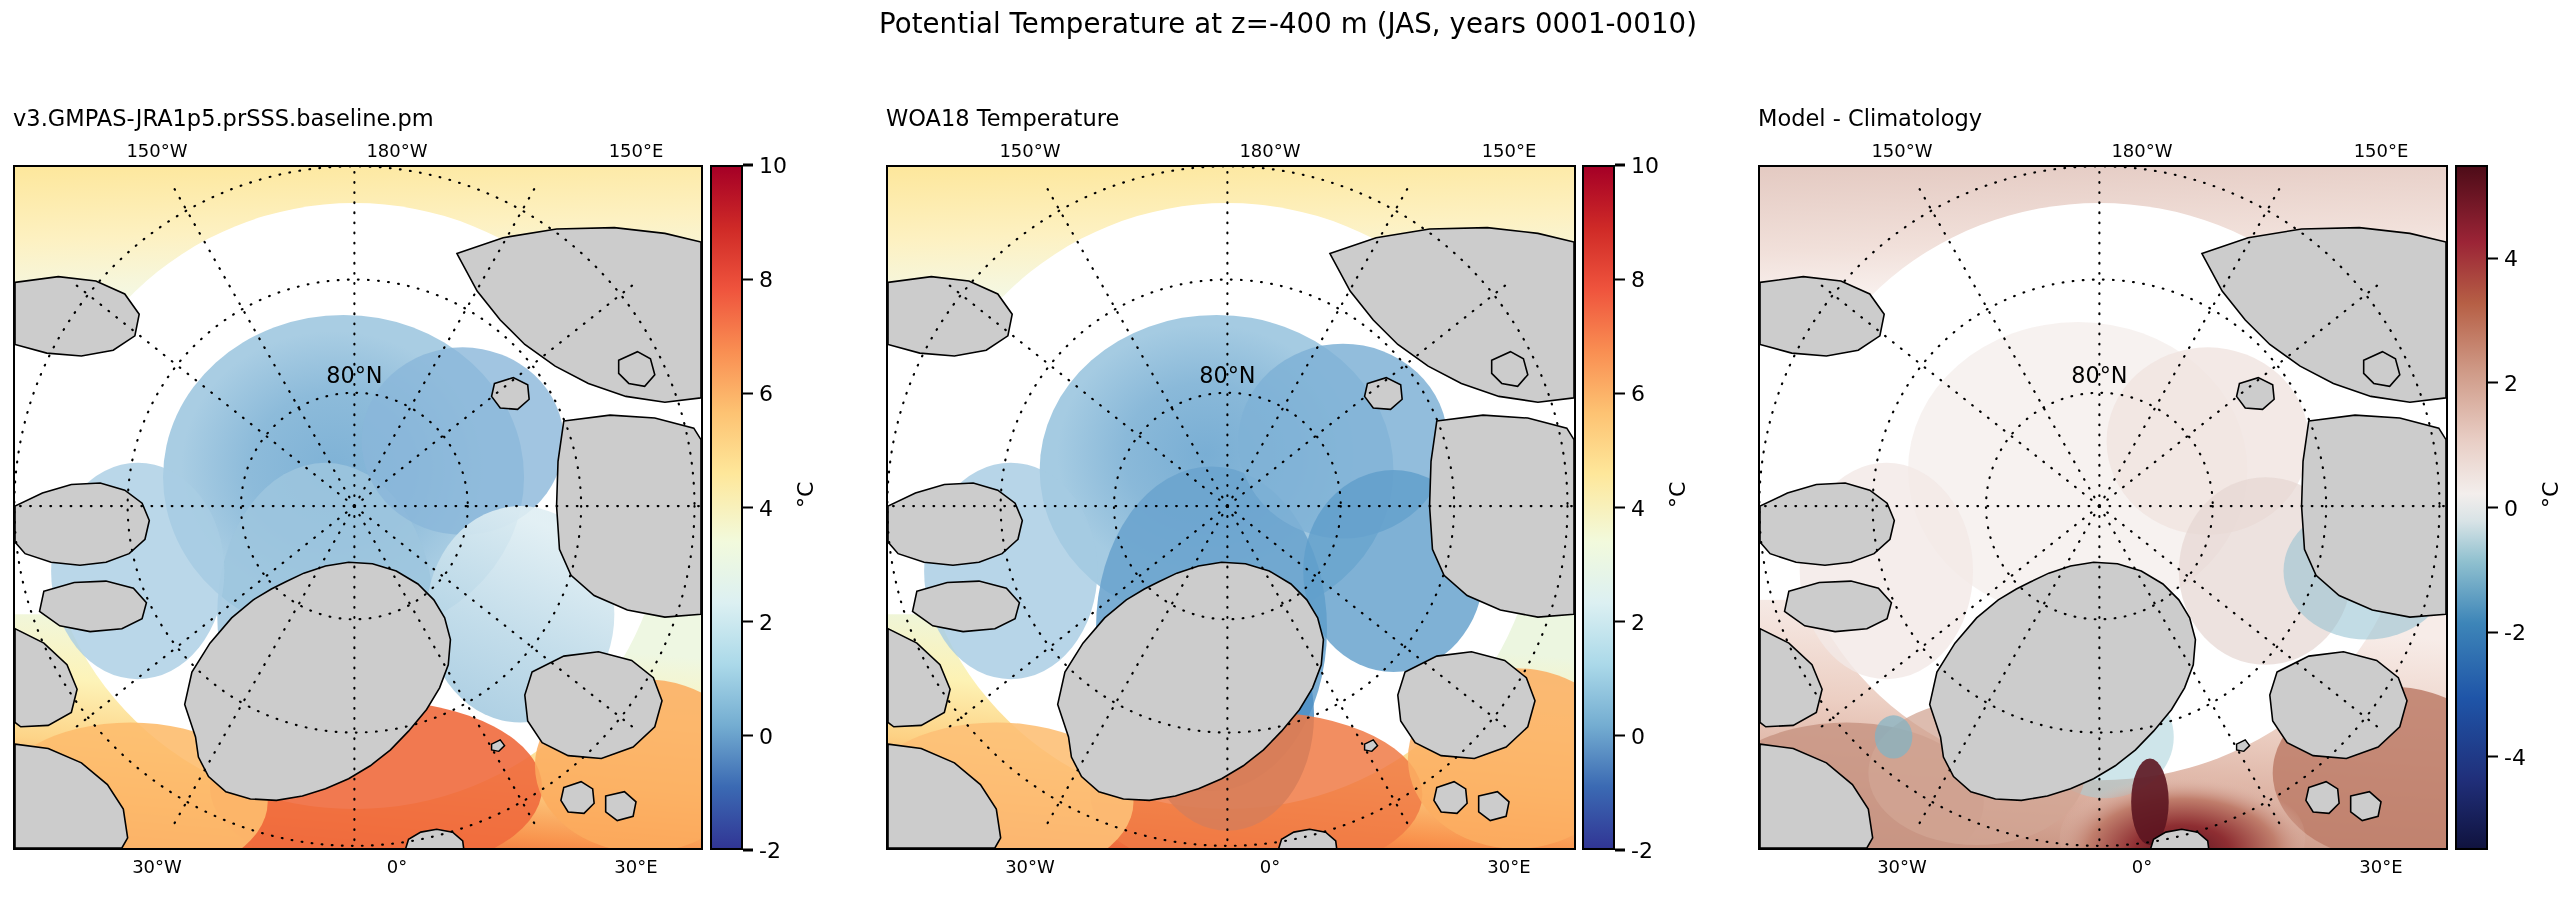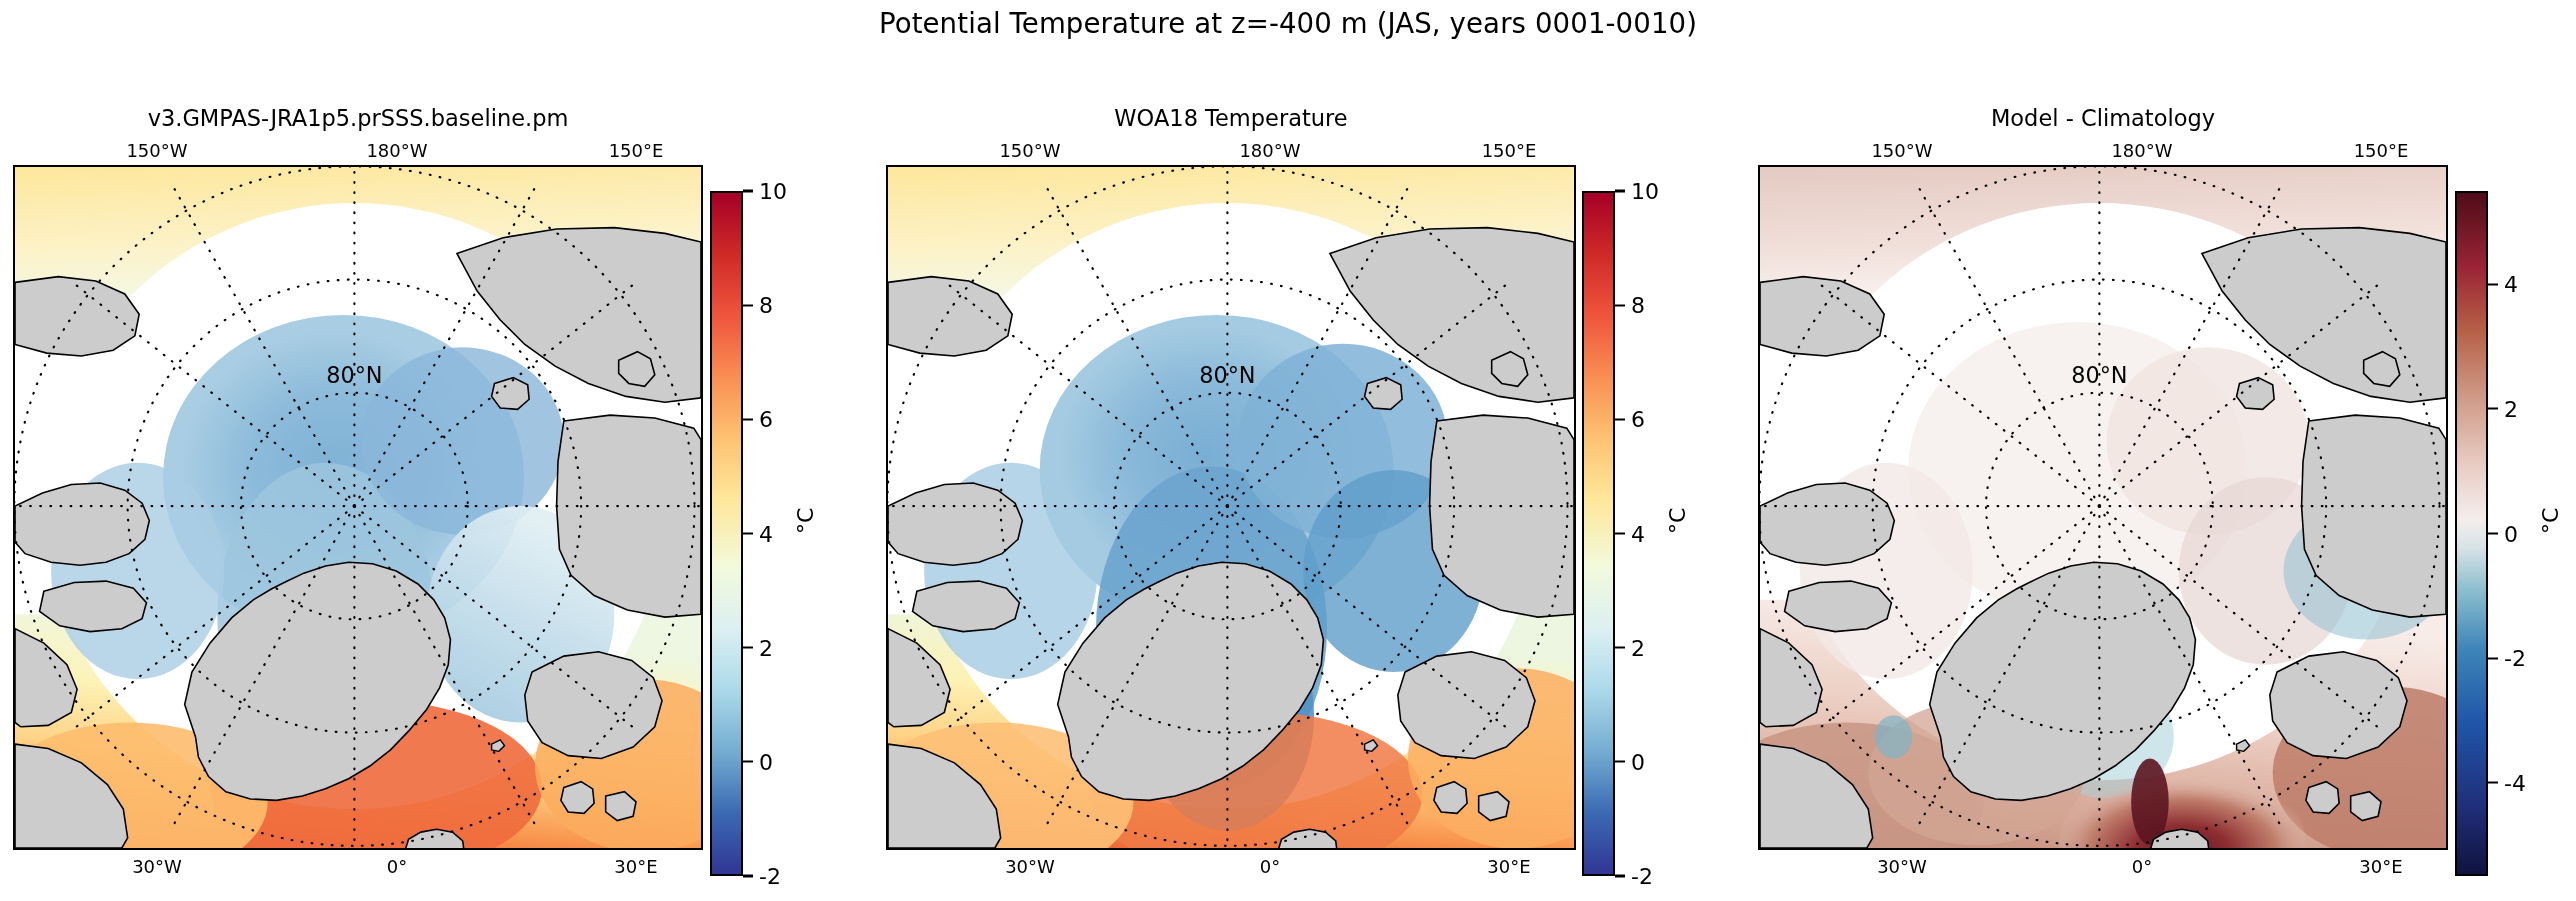--- a/index.html
+++ b/index.html
@@ -17,41 +17,41 @@
   }
 
   
   .panel{position:absolute;top:165px;width:690px;height:685px;}
   .panel.p1{left:13px;}
   .panel.p2{left:886px;}
   .panel.p3{left:1758px;}
 
   .panel-title{
     position:absolute;bottom:100%;left:0;width:690px;
-    text-align:center;font-size:22.5px;margin-bottom:34px;
+    text-align:left;font-size:22.5px;margin-bottom:34px;
     white-space:nowrap;
     margin-top:44px;
   }
 
   .axes{
     position:absolute;inset:0;
     border:2.2px solid #000;
     background:#15803d;
     overflow:hidden;
     box-sizing:border-box;
   }
   .axes svg{position:absolute;left:0;top:0;width:100%;height:100%;display:block;}
 
   
   .lon-lab{position:absolute;font-size:18px;white-space:nowrap;transform:translateX(-50%);margin-left:39px;}
   .lon-top{bottom:100%;margin-bottom:4.4px;}
   .lon-bot{top:100%;margin-top:5.8px;}
 
   
-  .cbar{position:absolute;top:165px;width:33px;height:685px;margin-top:26px;}
+  .cbar{position:absolute;top:165px;width:33px;height:685px;}
   .cbar.c1{left:710px;}
   .cbar.c2{left:1582px;}
   .cbar.c3{left:2455px;}
   .cbar .bar{
     position:absolute;inset:0;border:2.2px solid #000;box-sizing:border-box;
   }
   .cbar .fill{position:absolute;inset:0;}
   .cb-seq .fill{
     background:linear-gradient(to top,
       #313695 0%, #3b6ab3 9%, #74add1 18%, #abd9e9 27%,

